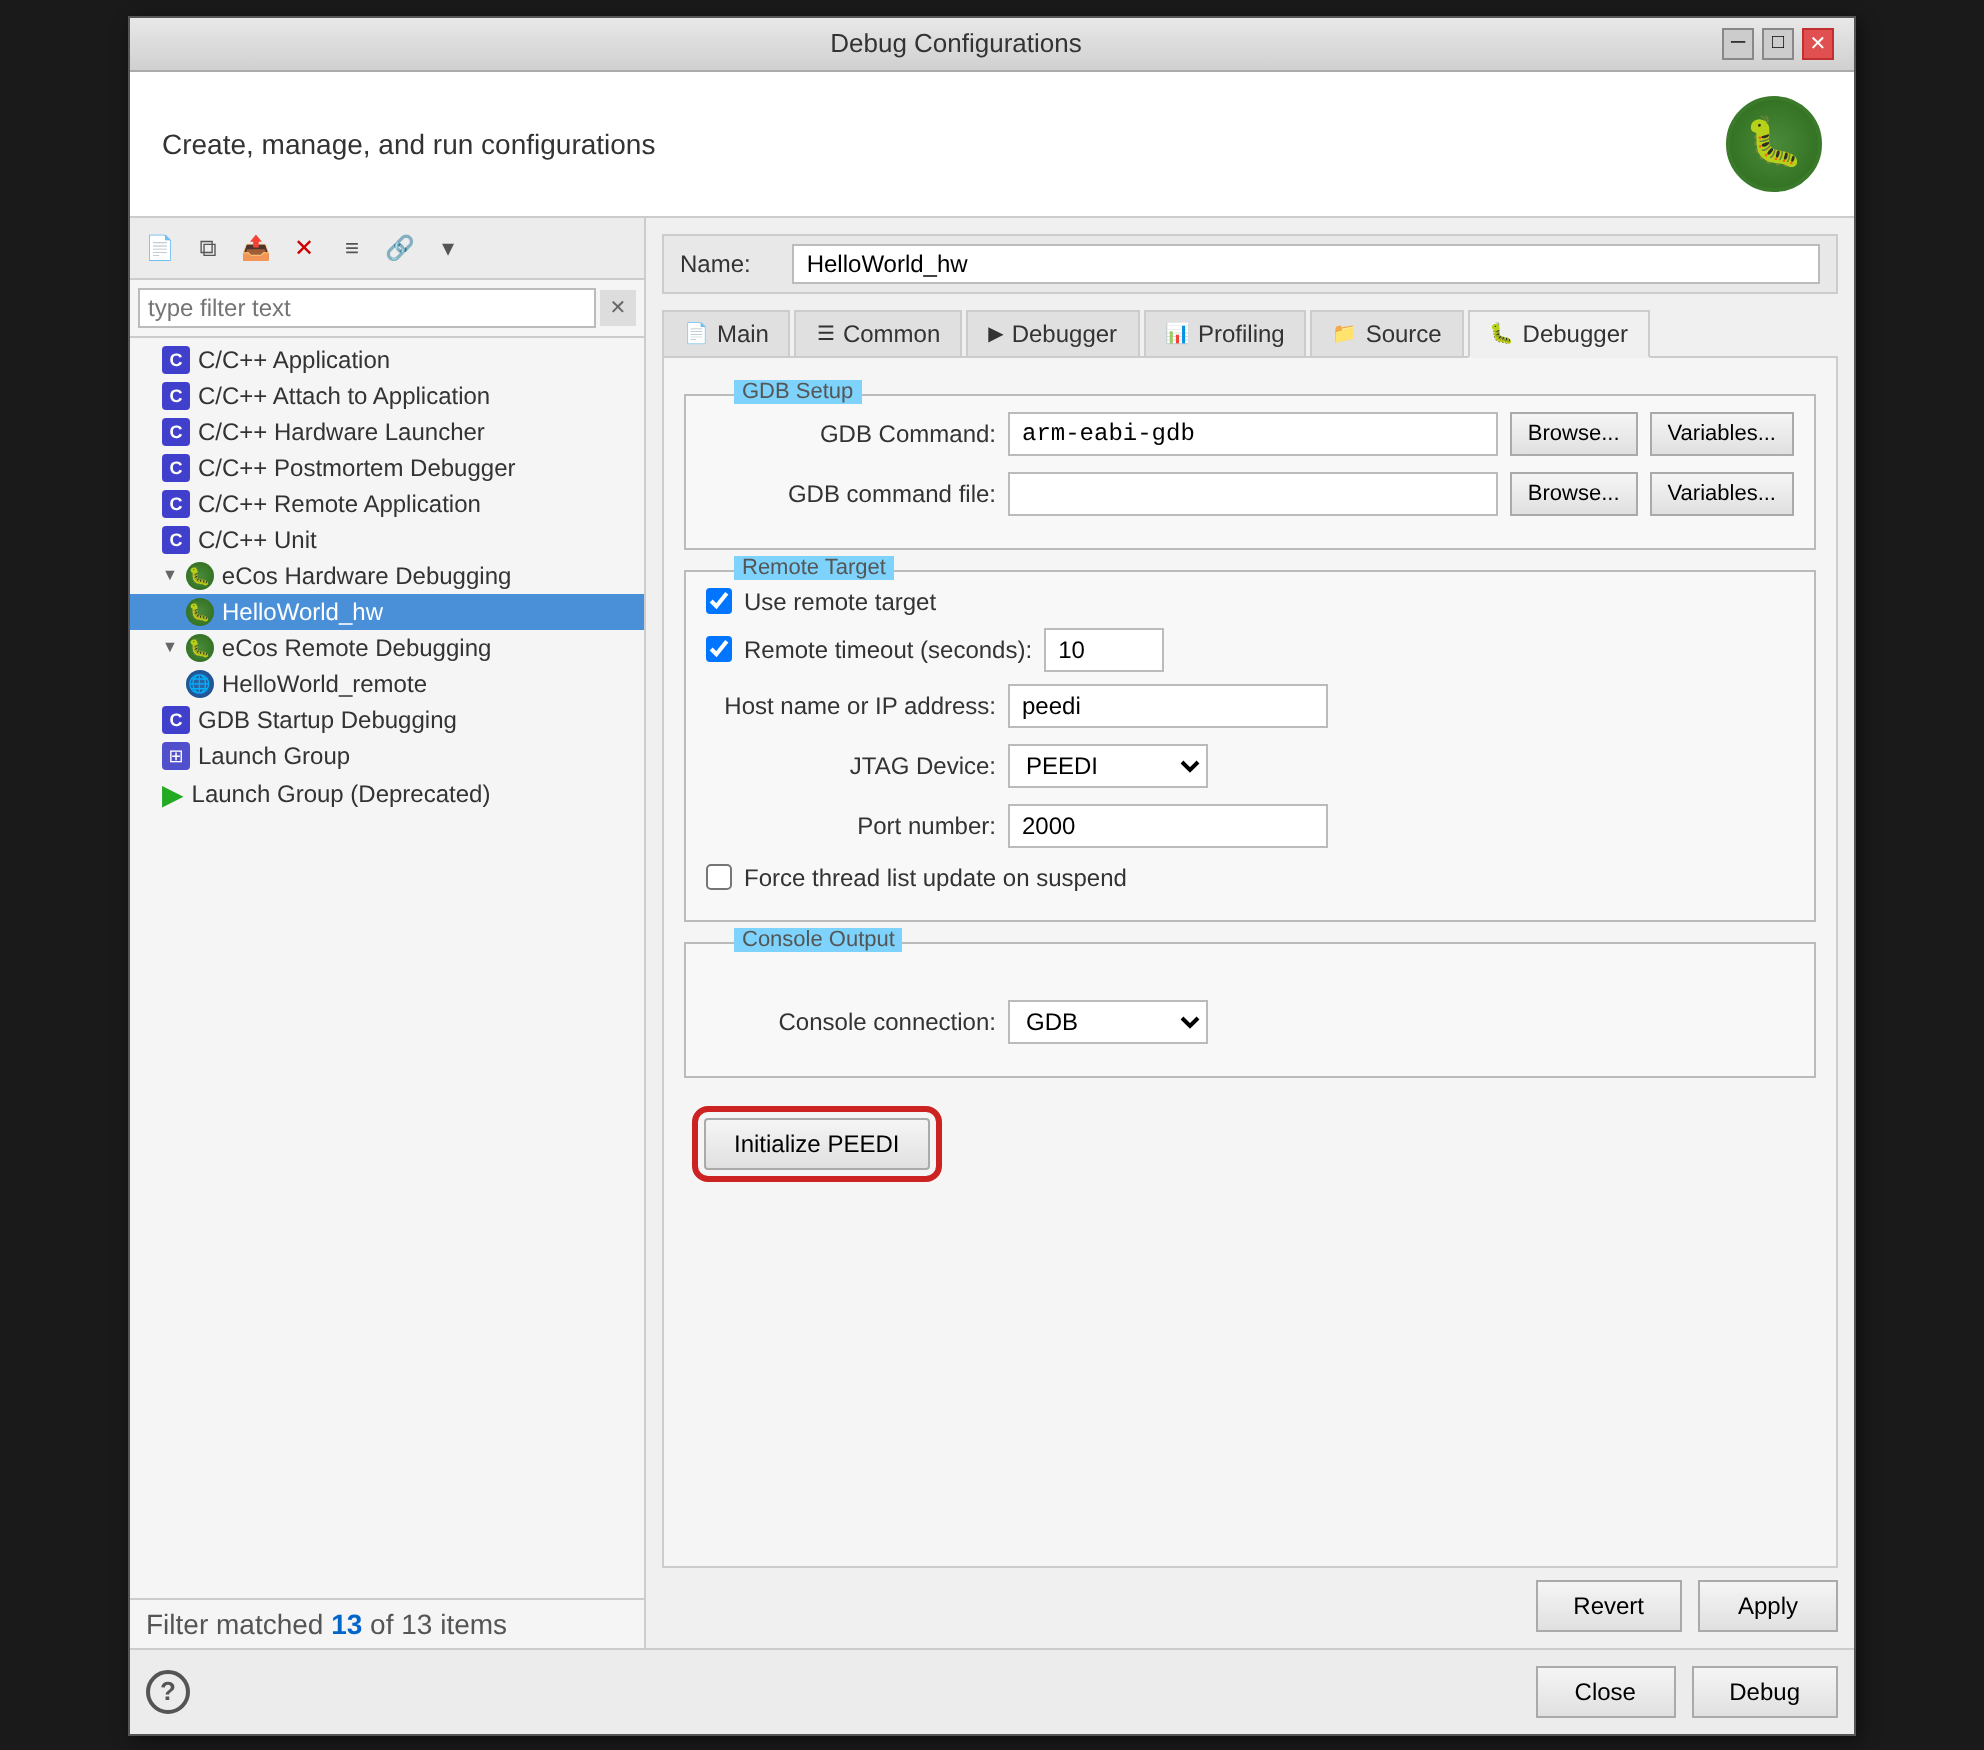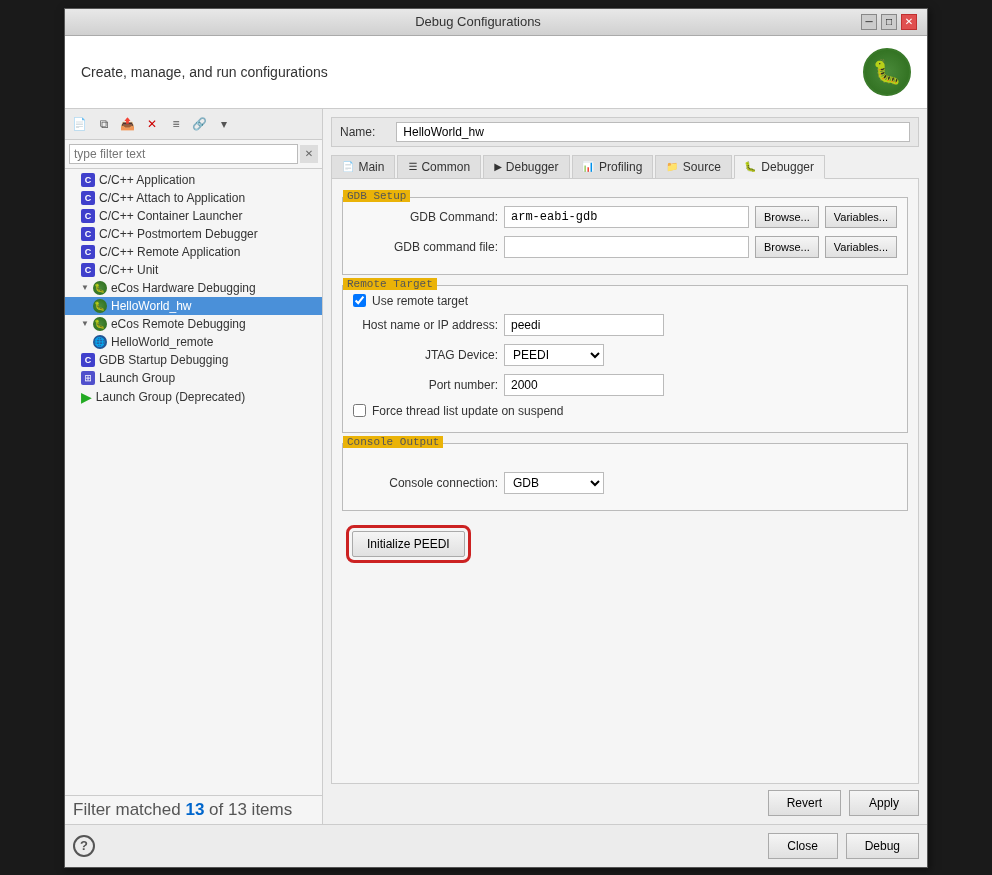--- a/index.html
+++ b/index.html
@@ -184,21 +184,21 @@
       display: flex;
       align-items: center;
       justify-content: center;
       font-size: 9px;
       color: white;
       flex-shrink: 0;
     }
     .arrow-icon { font-size: 8px; color: #666; }
     .filter-status {
       padding: 4px 8px;
-      font-size: 17px;
+      font-size: 14px;
       color: #555;
       border-top: 1px solid #ccc;
     }
     .filter-count { color: #0066cc; font-weight: bold; }
     .right-panel {
       flex: 1;
       display: flex;
       flex-direction: column;
       background: #f0f0f0;
       padding: 8px;
@@ -288,26 +288,25 @@
     .group-box {
       border: 1px solid #bbb;
       padding: 8px 10px;
       margin-bottom: 10px;
       background: #f8f8f8;
       position: relative;
     }
     .group-label {
       position: absolute;
       top: -8px;
-      left: 0;
-      background: #eab308;
+      left: 24px;
+      background: #7dd3fc;
       padding: 0 4px;
       font-size: 11px;
       color: #555;
-      font-family: Liberation Mono, monospace;
     }
     .checkbox-row {
       display: flex;
       align-items: center;
       gap: 6px;
       margin-bottom: 6px;
     }
     .checkbox-row input[type="checkbox"] {
       margin: 0;
     }
@@ -434,21 +433,21 @@
         <div class="tree-item level1">
           <div class="c-icon">C</div>
           <span>C/C++ Application</span>
         </div>
         <div class="tree-item level1">
           <div class="c-icon">C</div>
           <span>C/C++ Attach to Application</span>
         </div>
         <div class="tree-item level1">
           <div class="c-icon">C</div>
-          <span>C/C++ Container Launcher</span>
+          <span>C/C++ Hardware Launcher</span>
         </div>
         <div class="tree-item level1">
           <div class="c-icon">C</div>
           <span>C/C++ Postmortem Debugger</span>
         </div>
         <div class="tree-item level1">
           <div class="c-icon">C</div>
           <span>C/C++ Remote Application</span>
         </div>
         <div class="tree-item level1">
@@ -543,20 +542,25 @@
             <button class="btn-small">Variables...</button>
           </div>
         </div>
 
         
         <div class="group-box">
           <span class="group-label">Remote Target</span>
           <div class="checkbox-row">
             <input type="checkbox" checked="" style="">
             <span class="checkbox-label">Use remote target</span>
+          </div>
+          <div class="checkbox-row">
+            <input type="checkbox" checked="" style="">
+            <span class="checkbox-label">Remote timeout (seconds):</span>
+            <input class="text-input-small" type="text" value="10" style="">
           </div>
           <div class="form-row">
             <span class="form-label">Host name or IP address:</span>
             <input class="text-input-medium" type="text" value="peedi" style="">
           </div>
           <div class="form-row">
             <span class="form-label">JTAG Device:</span>
             <select class="dropdown-select">
               <option>PEEDI</option>
               <option>OpenOCD</option>

